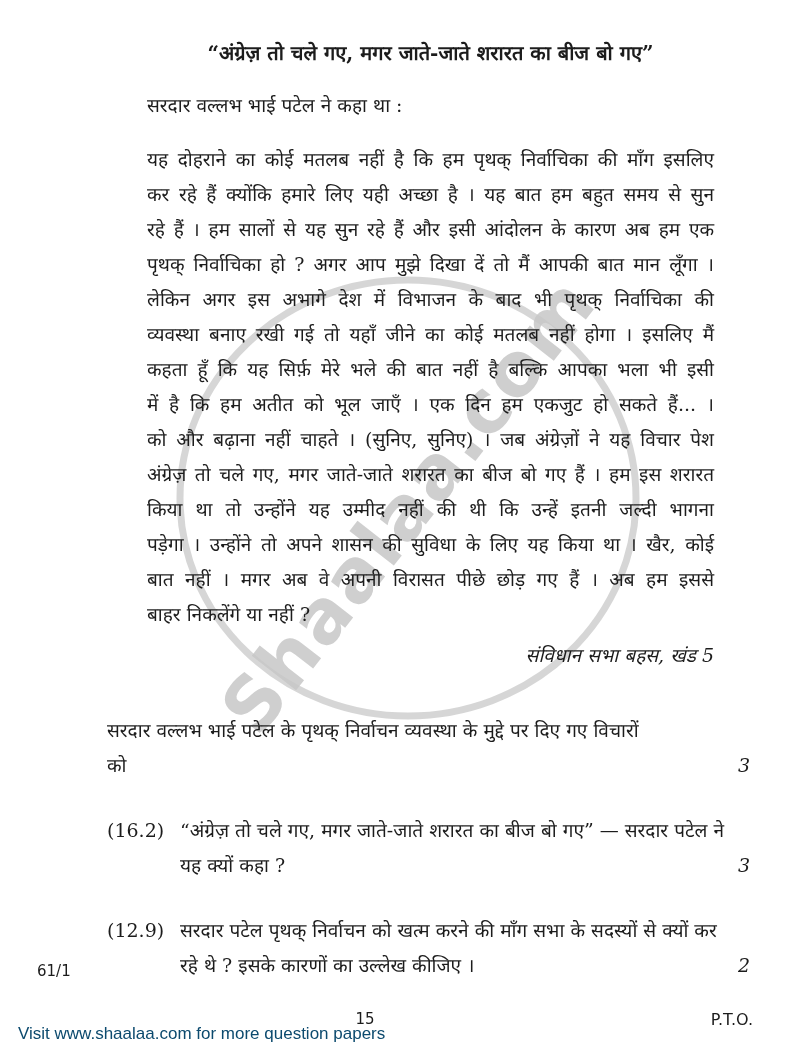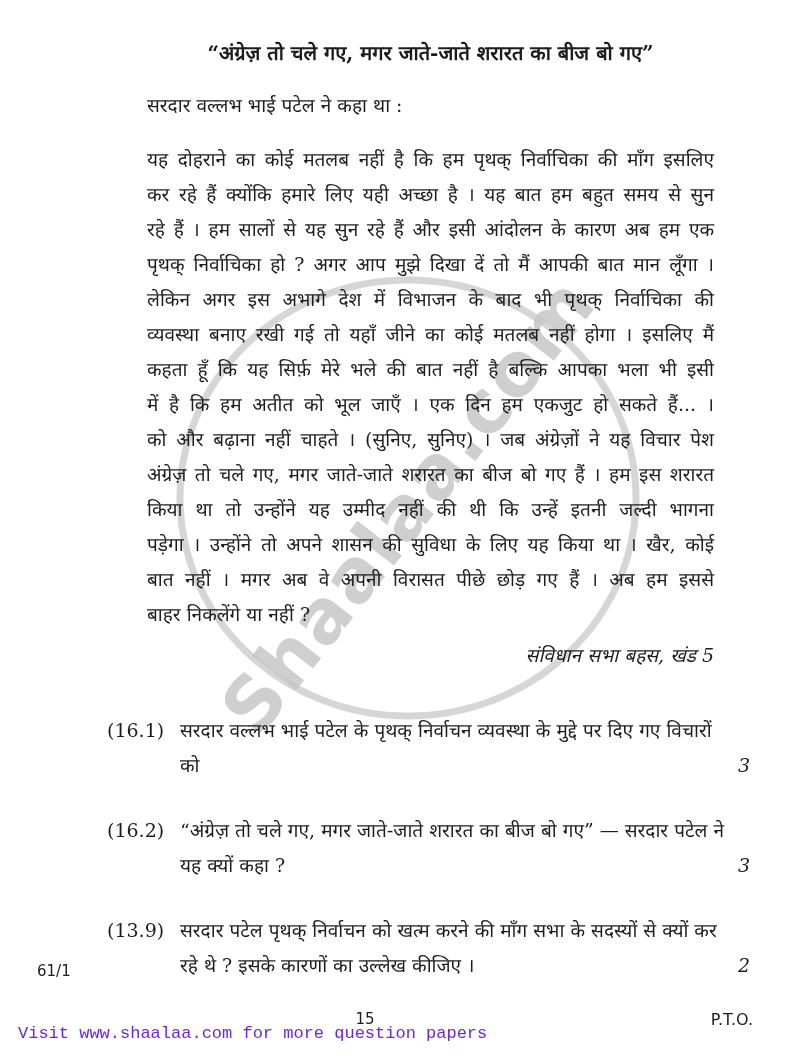--- a/index.html
+++ b/index.html
@@ -123,23 +123,23 @@
   .footer-pto {
     position: absolute;
     right: 47px; top: 1010px;
     font-family: "DejaVu Sans", "Liberation Sans", sans-serif;
     font-size: 16px;
     z-index: 2;
   }
   .footer-promo {
     position: absolute;
     left: 18px; top: 1024px;
-    font-family: Liberation Mono, monospace;
+    font-family: Liberation Sans, sans-serif;
     font-size: 17px;
-    color: #6d28d9;
+    color: #0c4a6e;
     z-index: 2;
     white-space: nowrap;
     text-align: right;
   }
 </style>
 </head>
 <body>
 
 <div class="page">
 
@@ -172,38 +172,37 @@
         <div class="passage-line">बात नहीं । मगर अब वे अपनी विरासत पीछे छोड़ गए हैं । अब हम इससे</div>
         <div class="passage-line last">बाहर निकलेंगे या नहीं ?</div>
       </div>
 
       <div class="citation">संविधान सभा बहस, खंड 5</div>
     </div>
 
     <div class="questions">
 
       <div class="question">
-        <div class="q-num">(16.1)</div>
         <div class="q-body">
           <div>सरदार वल्लभ भाई पटेल के पृथक् निर्वाचन व्यवस्था के मुद्दे पर दिए गए विचारों को</div>
         </div>
         <div class="q-marks">3</div>
       </div>
 
       <div class="question">
         <div class="q-num">(16.2)</div>
         <div class="q-body">
           <div>“अंग्रेज़ तो चले गए, मगर जाते-जाते शरारत का बीज बो गए” — सरदार पटेल ने</div>
           <div>यह क्यों कहा ?</div>
         </div>
         <div class="q-marks">3</div>
       </div>
 
       <div class="question">
-        <div class="q-num">(13.9)</div>
+        <div class="q-num">(12.9)</div>
         <div class="q-body">
           <div>सरदार पटेल पृथक् निर्वाचन को खत्म करने की माँग सभा के सदस्यों से क्यों कर</div>
           <div>रहे थे ?  इसके कारणों का उल्लेख कीजिए ।</div>
         </div>
         <div class="q-marks">2</div>
       </div>
 
     </div>
   </div>
 

